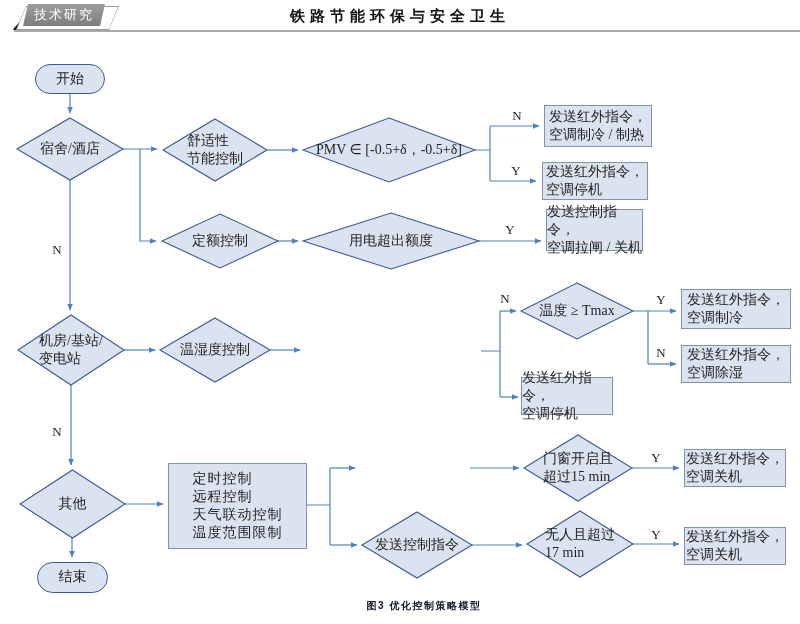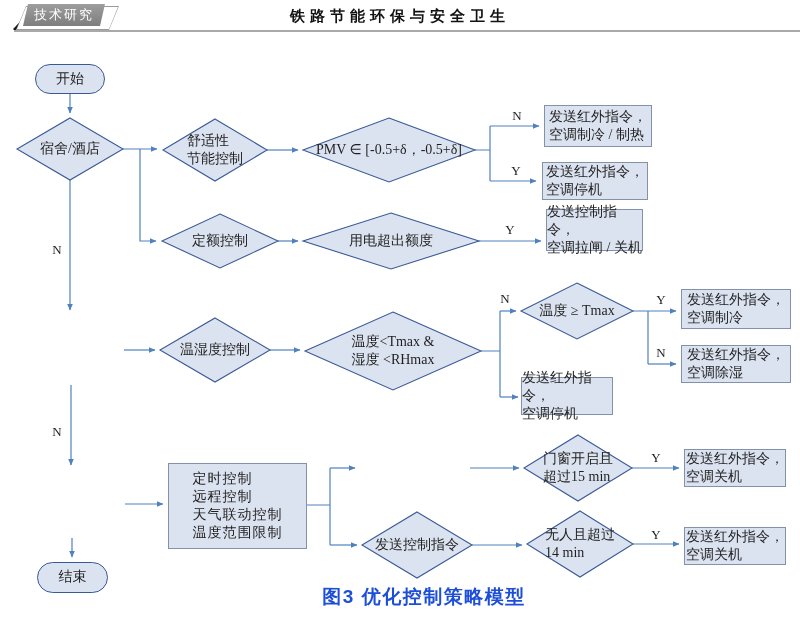--- a/index.html
+++ b/index.html
@@ -30,23 +30,23 @@
   .stadium{background:var(--shape-fill);border:1.2px solid var(--diamond-border);border-radius:999px;}
   .rectn{background:var(--shape-fill);border:1.2px solid var(--rect-border);}
   .txt-serif{font-size:13px;}
   .txt-multi{font-size:13px;line-height:21px;letter-spacing:1px;}
   
   .connectors{position:absolute;left:0;top:0;width:800px;height:624px;pointer-events:none;}
   .connectors path{fill:none;stroke:var(--line);stroke-width:1.2;}
   #arr path{fill:var(--line);stroke:none;}
   .blabel{position:absolute;transform:translate(-50%,-50%);font-size:13px;color:#222;
           font-family:"Liberation Serif",serif;}
-  .caption{position:absolute;left:424px;top:584px;transform:translateX(-50%);white-space:nowrap;
-           font-family:"Liberation Sans",sans-serif;font-weight:bold;font-size:19px;
-           letter-spacing:1.5px;color:#1d4ed8;}
+  .caption{position:absolute;left:424px;top:599px;transform:translateX(-50%);white-space:nowrap;
+           font-family:"Liberation Sans",sans-serif;font-weight:bold;font-size:10px;
+           letter-spacing:1.5px;color:#0f172a;}
 </style>
 </head>
 <body>
 
 <div class="stage">
 
   <div class="hdr-slash">
     <svg width="34" height="28">
       <line x1="28" y1="3" x2="6" y2="26" stroke="#1a1a1a" stroke-width="2.6"></line>
     </svg>
@@ -155,35 +155,35 @@
         <polygon points="50,0 100,50 50,100 0,50" vector-effect="non-scaling-stroke"></polygon>
       </svg>
     <div class="txt">用电超出额度</div>
   </div>
 
   <div class="node rectn" style="left:546px;top:209px;width:97px;height:42px">
     <div class="txt">发送控制指令，
 空调拉闸 / 关机</div>
   </div>
 
+  <div class="node diamond" style="left:18px;top:315px;width:106px;height:70px">
+    <svg class="shape" viewBox="0 0 100 100" preserveAspectRatio="none">
+        <polygon points="50,0 100,50 50,100 0,50" vector-effect="non-scaling-stroke"></polygon>
+      </svg>
+    <div class="txt">机房/基站/
+变电站</div>
+  </div>
 
   <div class="node diamond" style="left:160px;top:318px;width:110px;height:64px">
     <svg class="shape" viewBox="0 0 100 100" preserveAspectRatio="none">
         <polygon points="50,0 100,50 50,100 0,50" vector-effect="non-scaling-stroke"></polygon>
       </svg>
     <div class="txt">温湿度控制</div>
   </div>
 
-  <div class="node diamond" style="left:305px;top:312px;width:176px;height:78px">
-    <svg class="shape" viewBox="0 0 100 100" preserveAspectRatio="none">
-        <polygon points="50,0 100,50 50,100 0,50" vector-effect="non-scaling-stroke"></polygon>
-      </svg>
-    <div class="txt txt-serif">温度&lt;Tmax &amp;
-湿度 &lt;RHmax</div>
-  </div>
 
   <div class="node diamond" style="left:521px;top:283px;width:112px;height:56px">
     <svg class="shape" viewBox="0 0 100 100" preserveAspectRatio="none">
         <polygon points="50,0 100,50 50,100 0,50" vector-effect="non-scaling-stroke"></polygon>
       </svg>
     <div class="txt txt-serif">温度 ≥ Tmax</div>
   </div>
 
   <div class="node rectn" style="left:681px;top:289px;width:110px;height:40px">
     <div class="txt">发送红外指令，
@@ -193,20 +193,26 @@
   <div class="node rectn" style="left:681px;top:345px;width:110px;height:38px">
     <div class="txt">发送红外指令，
 空调除湿</div>
   </div>
 
   <div class="node rectn" style="left:521px;top:377px;width:92px;height:38px">
     <div class="txt">发送红外指令，
 空调停机</div>
   </div>
 
+  <div class="node diamond" style="left:20px;top:470px;width:105px;height:68px">
+    <svg class="shape" viewBox="0 0 100 100" preserveAspectRatio="none">
+        <polygon points="50,0 100,50 50,100 0,50" vector-effect="non-scaling-stroke"></polygon>
+      </svg>
+    <div class="txt">其他</div>
+  </div>
 
   <div class="node stadium" style="left:37px;top:562px;width:71px;height:31px">
     <div class="txt">结束</div>
   </div>
 
   <div class="node rectn" style="left:168px;top:463px;width:139px;height:86px">
     <div class="txt txt-multi">定时控制
 远程控制
 天气联动控制
 温度范围限制</div>
@@ -231,21 +237,21 @@
         <polygon points="50,0 100,50 50,100 0,50" vector-effect="non-scaling-stroke"></polygon>
       </svg>
     <div class="txt">发送控制指令</div>
   </div>
 
   <div class="node diamond" style="left:527px;top:511px;width:106px;height:66px">
     <svg class="shape" viewBox="0 0 100 100" preserveAspectRatio="none">
         <polygon points="50,0 100,50 50,100 0,50" vector-effect="non-scaling-stroke"></polygon>
       </svg>
     <div class="txt">无人且超过
-14 min</div>
+17 min</div>
   </div>
 
   <div class="node rectn" style="left:684px;top:527px;width:102px;height:38px">
     <div class="txt">发送红外指令，
 空调关机</div>
   </div>
 
   <div class="caption">图3  优化控制策略模型</div>
 </div>
 

